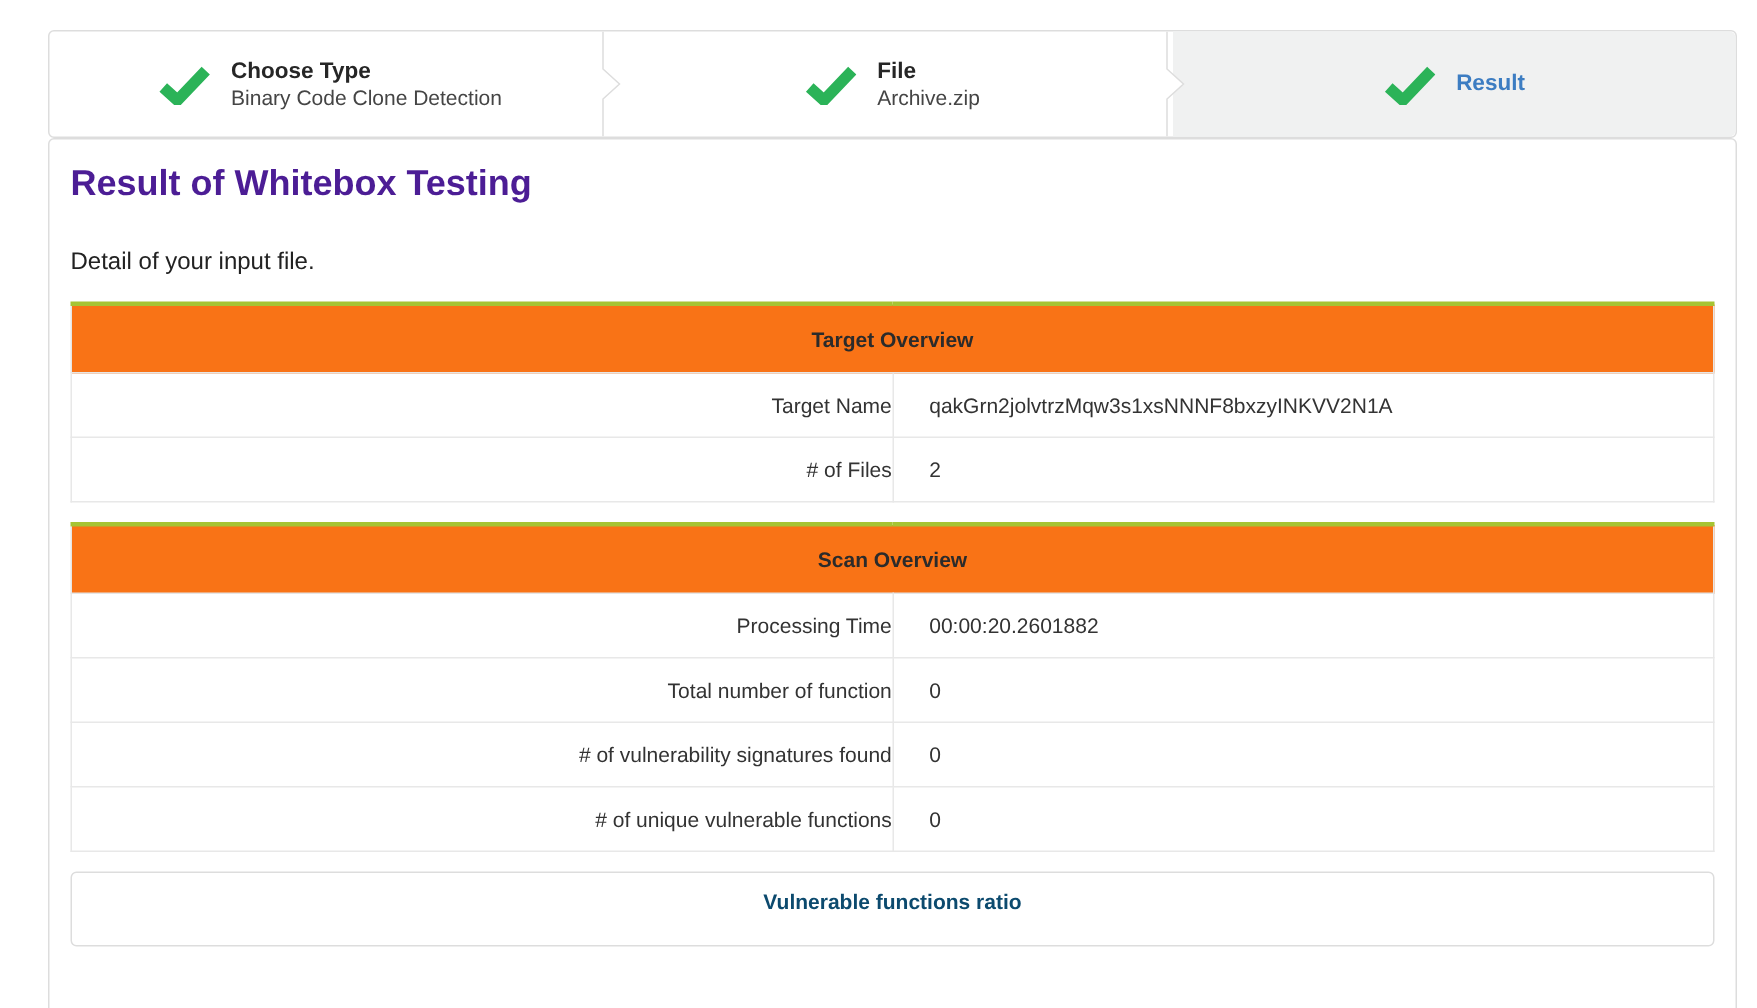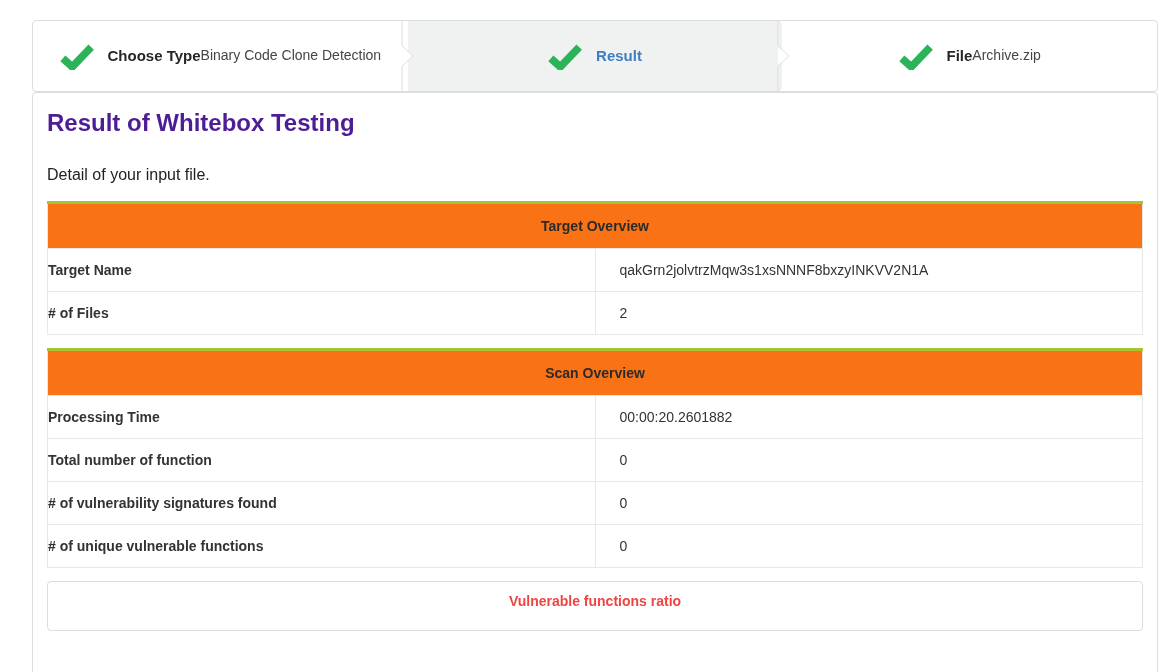--- a/index.html
+++ b/index.html
@@ -16,21 +16,21 @@
     display:flex;
   }
   .step {
     flex:1 1 0; display:flex; align-items:center; justify-content:center;
     gap:14px; height:100%;
   }
   .step.active {
     background:#f0f1f1;
     border-top-right-radius:4px; border-bottom-right-radius:4px;
   }
-  .step-text { display:flex; flex-direction:row; }
+  .step-text { display:flex; flex-direction:column; }
   .step-title { font-size:15px; font-weight:bold; color:#262626; line-height:18px; }
   .step-sub   { font-size:14px; color:#454545; line-height:17px; }
   .step.active .step-title { color:#3d7dc2; font-size:15px; }
   .check-icon { width:34px; height:27px; display:block; }
   .separator { position:absolute; top:0; width:14px; height:70px; }
 
   
   .content {
     position:absolute; left:32px; top:92px; width:1126px; height:620px;
     border:1px solid #ddd; border-radius:4px; background:#fff;
@@ -45,64 +45,64 @@
     border-top:3px solid #a6c434;
     font-size:14px;
   }
   .rtable th.table-header {
     background:#f97316; text-align:center; font-weight:bold; color:#2b2b2b;
     height:46px; border:1px solid #e6e6e6; border-top:none;
   }
   .rtable td {
     height:43px; border:1px solid #e8e8e8; vertical-align:middle; color:#333;
   }
-  .rtable td.lbl { width:50%; text-align:left; font-weight:bold; }
+  .rtable td.lbl { width:50%; text-align:right; font-weight:normal; }
   .rtable td.val { width:50%; text-align:left; padding-left:24px; font-weight:normal; }
 
   
   .panel {
     margin-top:13px; border:1px solid #ddd; border-radius:4px; background:#fff;
     min-height:50px;
   }
   .panel-header {
-    text-align:center; font-weight:bold; font-size:14px; color:#ef4444;
+    text-align:center; font-weight:bold; font-size:14px; color:#0c4a6e;
     padding:11px 0 10px 0;
   }
 </style>
 </head>
 <body>
 
 <div class="stepper">
 
   <div class="step">
     <svg class="check-icon" viewBox="0 0 36 28">
       <polyline points="3,16 13,25 33,4" fill="none" stroke="#2bb358" stroke-width="8"></polyline>
     </svg>
     <div class="step-text">
       <span class="step-title">Choose Type</span>
       <span class="step-sub">Binary Code Clone Detection</span>
     </div>
   </div>
 
-  <div class="step active">
-    <svg class="check-icon" viewBox="0 0 36 28">
-      <polyline points="3,16 13,25 33,4" fill="none" stroke="#2bb358" stroke-width="8"></polyline>
-    </svg>
-    <div class="step-text">
-      <span class="step-title">Result</span>
-    </div>
-  </div>
-
   <div class="step">
     <svg class="check-icon" viewBox="0 0 36 28">
       <polyline points="3,16 13,25 33,4" fill="none" stroke="#2bb358" stroke-width="8"></polyline>
     </svg>
     <div class="step-text">
       <span class="step-title">File</span>
       <span class="step-sub">Archive.zip</span>
+    </div>
+  </div>
+
+  <div class="step active">
+    <svg class="check-icon" viewBox="0 0 36 28">
+      <polyline points="3,16 13,25 33,4" fill="none" stroke="#2bb358" stroke-width="8"></polyline>
+    </svg>
+    <div class="step-text">
+      <span class="step-title">Result</span>
     </div>
   </div>
 
   <svg class="separator" style="left:368px" viewBox="0 0 14 70">
     <path d="M1,0 L1,25 L12,35 L1,45 L1,70" fill="#ffffff" stroke="#ddd" stroke-width="1"></path>
   </svg>
   <svg class="separator" style="left:744px" viewBox="0 0 14 70">
     <path d="M1,0 L1,25 L12,35 L1,45 L1,70" fill="#ffffff" stroke="#ddd" stroke-width="1"></path>
   </svg>
 </div>

